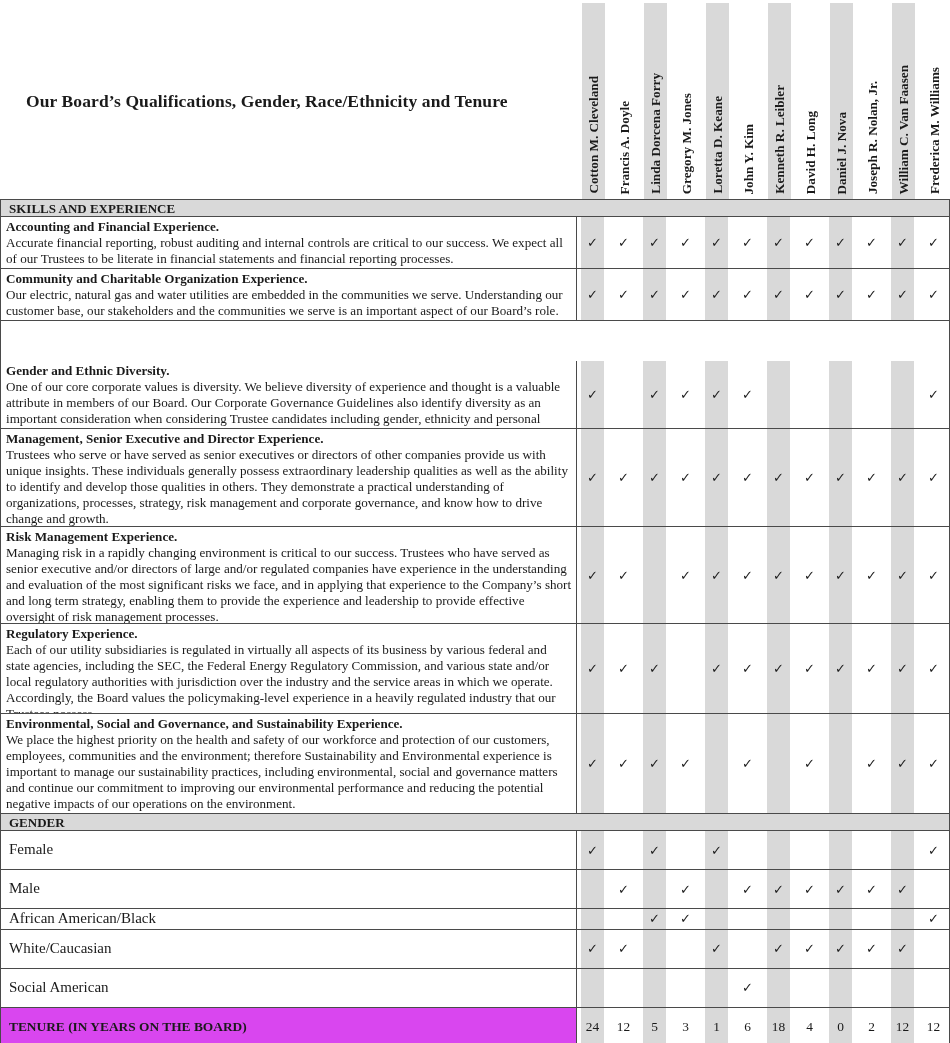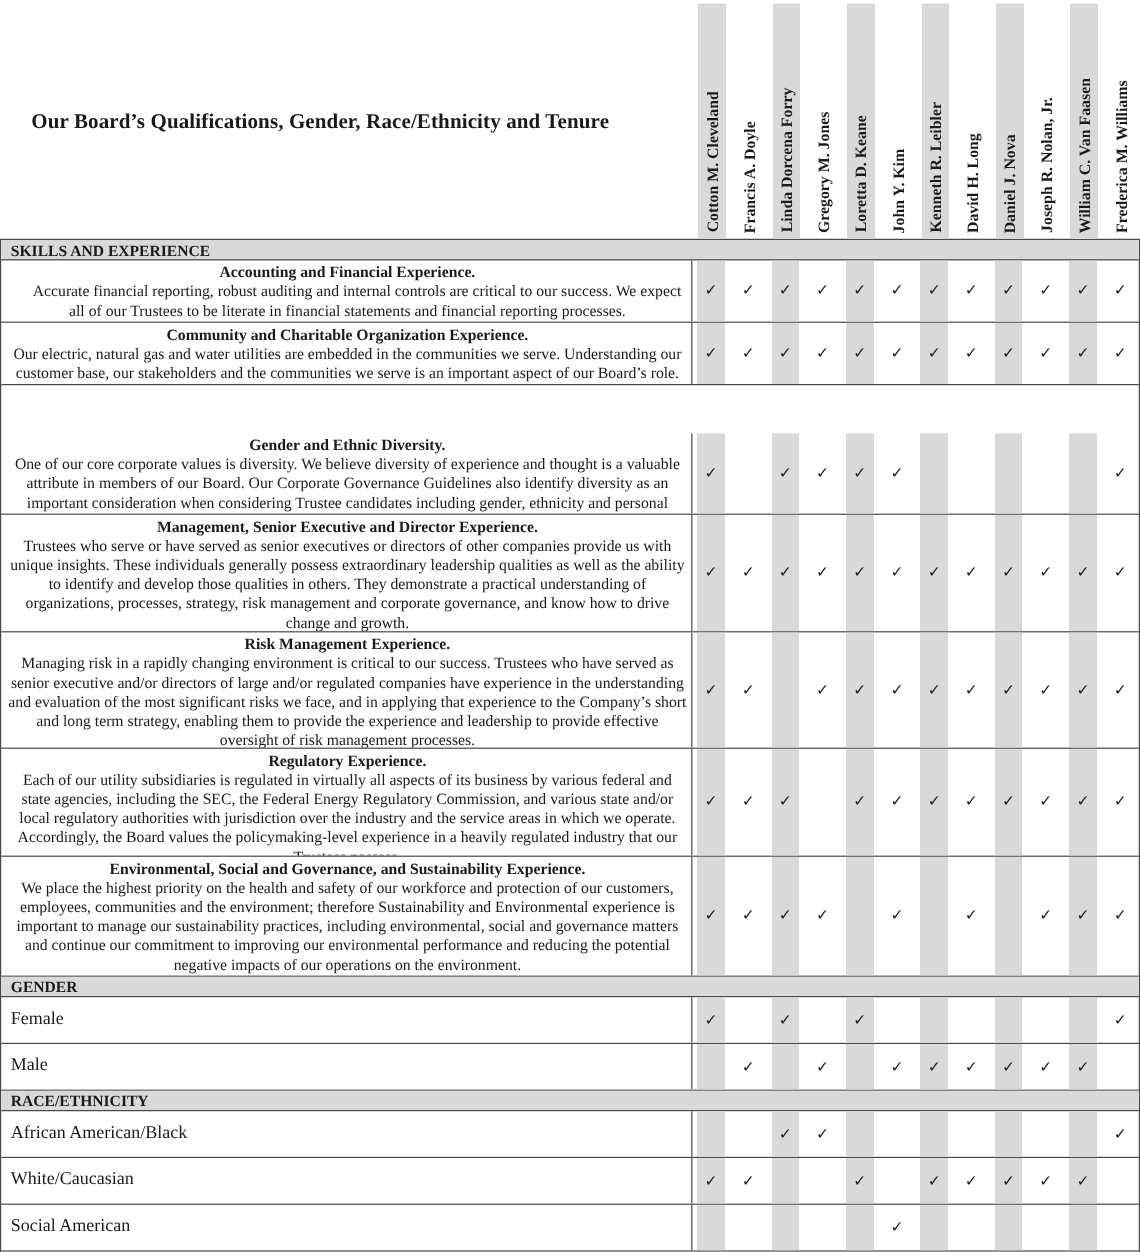--- a/index.html
+++ b/index.html
@@ -11,21 +11,21 @@
   .title-area { flex:1 1 auto; height:196px; display:flex; align-items:center; padding-left:10px; box-sizing:border-box; }
   .doc-title { margin:0; font-size:17.5px; font-weight:bold; letter-spacing:0.1px; }
   .member-cols { display:flex; flex:0 0 372px; }
   .name-cell { flex:0 0 31px; width:31px; height:196px; display:flex; align-items:flex-end; justify-content:center; }
   .name-text { writing-mode:vertical-rl; transform:rotate(180deg); font-weight:bold; font-size:13.2px; white-space:nowrap; padding-top:5px; line-height:1; }
 
   
   .table-body { border:1px solid #4a4a4a; border-bottom-width:2px; }
   .section-bar { height:17px; box-sizing:border-box; background:#d9d9d9; border-bottom:1px solid #4a4a4a;
                  font-weight:bold; font-size:13px; line-height:15px; padding:1px 0 0 8px; }
-  .row { display:flex; align-items:stretch; border-bottom:1px solid #4a4a4a; box-sizing:border-box; overflow:hidden;text-align:center; }
+  .row { display:flex; align-items:stretch; border-bottom:1px solid #4a4a4a; box-sizing:border-box; overflow:hidden; }
   .row:last-child { border-bottom:none; }
   .label-cell { flex:1 1 auto; min-width:0; border-right:1px solid #4a4a4a; box-sizing:border-box;
                 padding:2px 3px 2px 5px; font-size:13.1px; line-height:15.9px; }
   .lead { font-weight:bold; }
   .row.simple .label-cell { display:flex; align-items:center; padding-left:8px; font-size:15px; }
   .mcell { flex:0 0 31px; width:31px; display:flex; align-items:center; justify-content:center; box-sizing:border-box; }
   .striped { background:linear-gradient(to right, transparent 0, transparent 4px, #d9d9d9 4px, #d9d9d9 27px, transparent 27px); }
   .check { font-family:"DejaVu Sans",sans-serif; font-size:13px; color:#1c1c1c; line-height:1; }
   .tval { font-size:13.4px; }
   .row.tenure .label-cell { background:#d946ef; font-weight:bold; display:flex; align-items:center; padding-left:8px; font-size:13.4px; }
@@ -87,21 +87,21 @@
         </div>
         <div class="name-cell">
           <div class="name-text">Frederica M. Williams</div>
         </div>
       </div>
   </div>
 
   <div class="table-body">
       <div class="section-bar">SKILLS AND EXPERIENCE</div>
       <div class="row">
-        <div class="label-cell"><div class="lead">Accounting and Financial Experience.</div> <div class="desc" style="display: inline; margin-left: 16px;">Accurate financial reporting, robust auditing and internal controls are critical to our success.  We expect all of our Trustees to be literate in financial statements and financial reporting processes.</div></div>
+        <div class="label-cell"><div class="lead">Accounting and Financial Experience.</div> <div class="desc" style="display: inline;">Accurate financial reporting, robust auditing and internal controls are critical to our success.  We expect all of our Trustees to be literate in financial statements and financial reporting processes.</div></div>
         <div class="mcell striped">
           <div class="check">✓</div>
         </div>
         <div class="mcell">
           <div class="check">✓</div>
         </div>
         <div class="mcell striped">
           <div class="check">✓</div>
         </div>
         <div class="mcell">
@@ -392,21 +392,20 @@
           <div class="check">✓</div>
         </div>
         <div class="mcell">
           <div class="check">✓</div>
         </div>
         <div class="mcell striped">
           <div class="check">✓</div>
         </div>
         <div class="mcell"></div>
       </div>
-      <div class="section-bar">RACE/ETHNICITY</div>
       <div class="row simple">
         <div class="label-cell">African American/Black</div>
         <div class="mcell striped"></div>
         <div class="mcell"></div>
         <div class="mcell striped">
           <div class="check">✓</div>
         </div>
         <div class="mcell">
           <div class="check">✓</div>
         </div>

